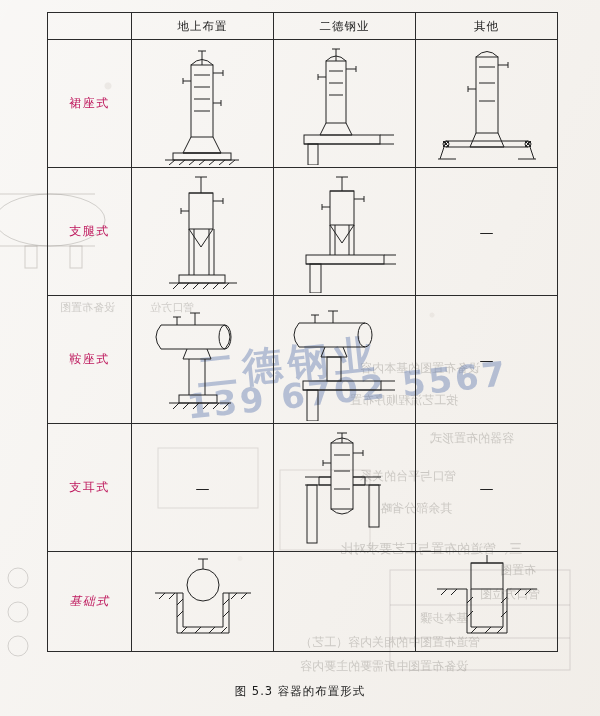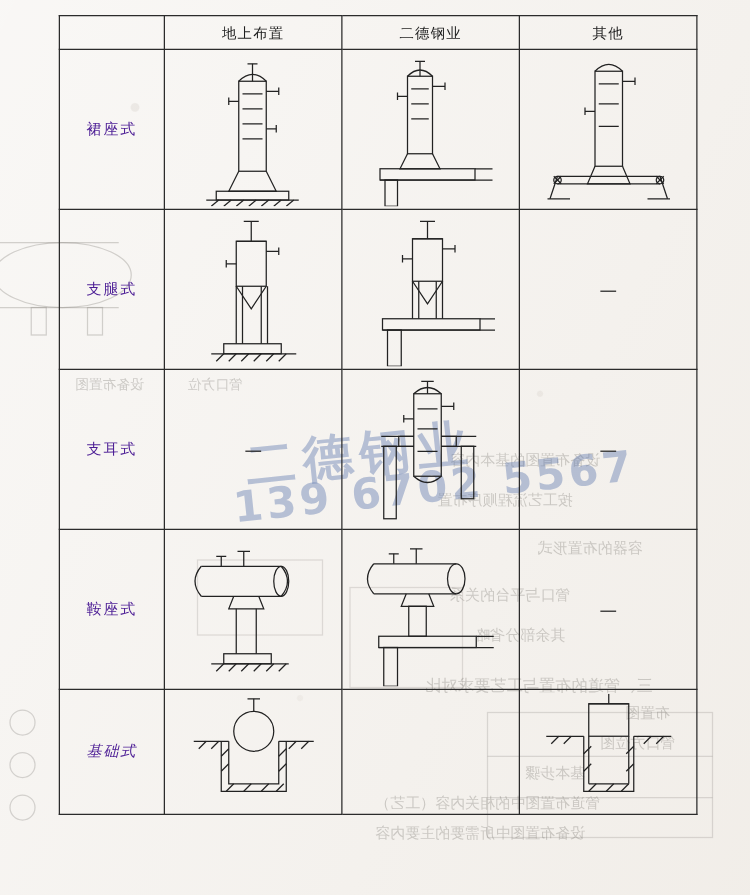--- a/index.html
+++ b/index.html
@@ -72,21 +72,21 @@
   thead th {
     height: 26px;
     font-size: 11.5px;
     color: #1d1d1d;
     letter-spacing: 1px;
   }
   .col-head { width: 83px; }
   .col-cell { width: 141px; }
   tbody td.rowlabel {
     font-size: 12px;
-    color: #4c1d95;
+    color: #be185d;
     letter-spacing: 1.5px;
   }
   tbody tr { height: 128px; }
   tbody tr.last { height: 100px; font-style: italic; }
   .cell-art {
     position: relative;
     width: 100%;
     height: 100%;
   }
   .cell-art svg { display: block; margin: 0 auto; }
@@ -326,20 +326,86 @@
         </td>
 
         <td>
           <div class="cell-art">
             <span class="dash">—</span>
           </div>
         </td>
       </tr>
 
       <tr>
+        <td class="rowlabel">鞍座式</td>
+
+        <td>
+          <div class="cell-art">
+            <svg width="128" height="122" viewBox="0 0 128 122" fill="none" stroke="#222" stroke-width="1">
+
+              <line x1="22" y1="26" x2="86" y2="26"></line>
+              <line x1="22" y1="50" x2="86" y2="50"></line>
+              <path d="M22 26 q-10 12 0 24"></path>
+              <path d="M86 26 q10 12 0 24"></path>
+              <ellipse cx="86" cy="38" rx="6" ry="12"></ellipse>
+
+              <line x1="56" y1="26" x2="56" y2="14"></line>
+              <line x1="51" y1="14" x2="61" y2="14"></line>
+              <line x1="38" y1="26" x2="38" y2="18"></line>
+              <line x1="34" y1="18" x2="42" y2="18"></line>
+
+              <path d="M48 50 l-4 10 h28 l-4 -10"></path>
+              <line x1="50" y1="60" x2="50" y2="96"></line>
+              <line x1="66" y1="60" x2="66" y2="96"></line>
+
+              <rect x="40" y="96" width="38" height="8"></rect>
+              <line x1="30" y1="104" x2="92" y2="104"></line>
+              <line x1="34" y1="110" x2="40" y2="104"></line>
+              <line x1="44" y1="110" x2="50" y2="104"></line>
+              <line x1="54" y1="110" x2="60" y2="104"></line>
+              <line x1="64" y1="110" x2="70" y2="104"></line>
+              <line x1="74" y1="110" x2="80" y2="104"></line>
+              <line x1="84" y1="110" x2="90" y2="104"></line>
+            </svg>
+          </div>
+        </td>
+
+        <td>
+          <div class="cell-art">
+            <svg width="128" height="122" viewBox="0 0 128 122" fill="none" stroke="#222" stroke-width="1">
+
+              <line x1="18" y1="24" x2="84" y2="24"></line>
+              <line x1="18" y1="48" x2="84" y2="48"></line>
+              <path d="M18 24 q-10 12 0 24"></path>
+              <ellipse cx="84" cy="36" rx="7" ry="12"></ellipse>
+              <line x1="52" y1="24" x2="52" y2="12"></line>
+              <line x1="47" y1="12" x2="57" y2="12"></line>
+              <line x1="34" y1="24" x2="34" y2="16"></line>
+              <line x1="30" y1="16" x2="38" y2="16"></line>
+
+              <path d="M44 48 l-4 10 h26 l-4 -10"></path>
+              <rect x="46" y="58" width="14" height="24"></rect>
+
+              <rect x="22" y="82" width="78" height="9"></rect>
+              <line x1="22" y1="91" x2="100" y2="91"></line>
+              <rect x="26" y="91" width="11" height="31"></rect>
+              <line x1="100" y1="82" x2="114" y2="82"></line>
+              <line x1="100" y1="91" x2="114" y2="91"></line>
+            </svg>
+          </div>
+        </td>
+
+        <td>
+          <div class="cell-art">
+            <span class="dash">—</span>
+          </div>
+        </td>
+      </tr>
+
+      <tr>
         <td class="rowlabel">支耳式</td>
 
         <td>
           <div class="cell-art">
             <span class="dash">—</span>
           </div>
         </td>
 
         <td>
           <div class="cell-art">
@@ -372,86 +438,20 @@
           </div>
         </td>
 
         <td>
           <div class="cell-art">
             <span class="dash">—</span>
           </div>
         </td>
       </tr>
 
-      <tr>
-        <td class="rowlabel">鞍座式</td>
-
-        <td>
-          <div class="cell-art">
-            <svg width="128" height="122" viewBox="0 0 128 122" fill="none" stroke="#222" stroke-width="1">
-
-              <line x1="22" y1="26" x2="86" y2="26"></line>
-              <line x1="22" y1="50" x2="86" y2="50"></line>
-              <path d="M22 26 q-10 12 0 24"></path>
-              <path d="M86 26 q10 12 0 24"></path>
-              <ellipse cx="86" cy="38" rx="6" ry="12"></ellipse>
-
-              <line x1="56" y1="26" x2="56" y2="14"></line>
-              <line x1="51" y1="14" x2="61" y2="14"></line>
-              <line x1="38" y1="26" x2="38" y2="18"></line>
-              <line x1="34" y1="18" x2="42" y2="18"></line>
-
-              <path d="M48 50 l-4 10 h28 l-4 -10"></path>
-              <line x1="50" y1="60" x2="50" y2="96"></line>
-              <line x1="66" y1="60" x2="66" y2="96"></line>
-
-              <rect x="40" y="96" width="38" height="8"></rect>
-              <line x1="30" y1="104" x2="92" y2="104"></line>
-              <line x1="34" y1="110" x2="40" y2="104"></line>
-              <line x1="44" y1="110" x2="50" y2="104"></line>
-              <line x1="54" y1="110" x2="60" y2="104"></line>
-              <line x1="64" y1="110" x2="70" y2="104"></line>
-              <line x1="74" y1="110" x2="80" y2="104"></line>
-              <line x1="84" y1="110" x2="90" y2="104"></line>
-            </svg>
-          </div>
-        </td>
-
-        <td>
-          <div class="cell-art">
-            <svg width="128" height="122" viewBox="0 0 128 122" fill="none" stroke="#222" stroke-width="1">
-
-              <line x1="18" y1="24" x2="84" y2="24"></line>
-              <line x1="18" y1="48" x2="84" y2="48"></line>
-              <path d="M18 24 q-10 12 0 24"></path>
-              <ellipse cx="84" cy="36" rx="7" ry="12"></ellipse>
-              <line x1="52" y1="24" x2="52" y2="12"></line>
-              <line x1="47" y1="12" x2="57" y2="12"></line>
-              <line x1="34" y1="24" x2="34" y2="16"></line>
-              <line x1="30" y1="16" x2="38" y2="16"></line>
-
-              <path d="M44 48 l-4 10 h26 l-4 -10"></path>
-              <rect x="46" y="58" width="14" height="24"></rect>
-
-              <rect x="22" y="82" width="78" height="9"></rect>
-              <line x1="22" y1="91" x2="100" y2="91"></line>
-              <rect x="26" y="91" width="11" height="31"></rect>
-              <line x1="100" y1="82" x2="114" y2="82"></line>
-              <line x1="100" y1="91" x2="114" y2="91"></line>
-            </svg>
-          </div>
-        </td>
-
-        <td>
-          <div class="cell-art">
-            <span class="dash">—</span>
-          </div>
-        </td>
-      </tr>
-
       <tr class="last">
         <td class="rowlabel">基础式</td>
 
         <td>
           <div class="cell-art">
             <svg width="128" height="94" viewBox="0 0 128 94" fill="none" stroke="#222" stroke-width="1">
 
               <circle cx="64" cy="30" r="16"></circle>
               <line x1="64" y1="14" x2="64" y2="4"></line>
               <line x1="59" y1="4" x2="69" y2="4"></line>
@@ -513,13 +513,14 @@
               <line x1="62" y1="78" x2="68" y2="72"></line>
               <line x1="74" y1="78" x2="80" y2="72"></line>
             </svg>
           </div>
         </td>
       </tr>
 
     </tbody>
   </table>
 
+  <div class="caption">图 5.3   容器的布置形式</div>
 </div>
 
 </body></html>

